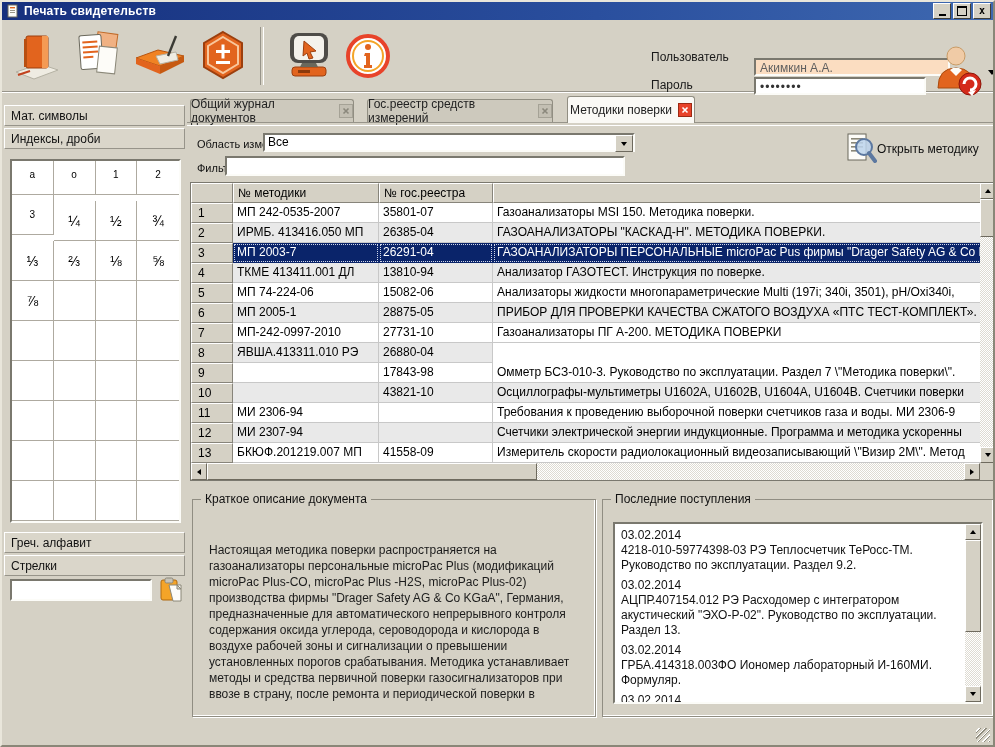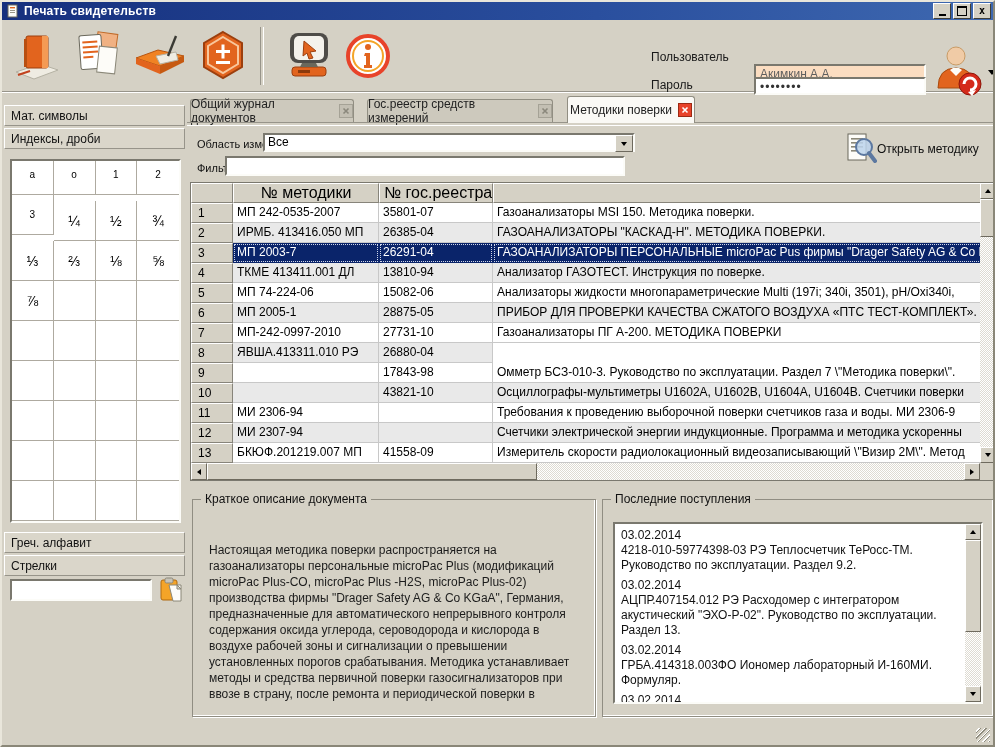--- a/index.html
+++ b/index.html
@@ -21,21 +21,21 @@
   
   .toolbar{position:absolute;left:0;top:18px;width:100%;height:72px;
     border-bottom:1px solid #fff;box-shadow:0 -1px 0 #97948a inset;
     display:flex;align-items:center;}
   .tool-ic{margin-left:12px;flex:none;}
   .tb-sep{width:2px;height:58px;margin:0 6px 0 14px;border-left:1px solid #97948a;border-right:1px solid #fff;}
   .auth{position:absolute;right:12px;top:24px;width:360px;height:60px;font-size:12px;}
   .auth-label{position:absolute;color:#1a1a1a;}
   .field{position:absolute;height:18px;border:2px solid;border-color:#7a786e #fcfcf8 #fcfcf8 #7a786e;
     font-size:12px;line-height:16px;padding:0 4px;box-sizing:border-box;}
-  .user-field{left:133px;top:20px;width:172px;background:#fbddc1;color:#5f5f5f;}
+  .user-field{left:133px;top:14px;width:196px;background:#fbddc1;color:#5f5f5f;}
   .pass-field{left:133px;top:33px;width:172px;background:#fff;color:#333;letter-spacing:1px;}
   .avatar-wrap{position:absolute;right:-3px;top:0px;width:52px;height:56px;}
   .menu-arrow{position:absolute;right:-12px;top:26px;width:0;height:0;
     border-left:4px solid transparent;border-right:4px solid transparent;border-top:5px solid #000;}
   
   .sidebar{position:absolute;left:0;top:90px;width:185px;height:657px;}
   .side-bar-h{position:absolute;left:2px;width:181px;height:21px;background:#dad6ca;
     border:1px solid;border-color:#fff #97948a #97948a #fff;
     font-size:12px;line-height:20px;padding-left:6px;box-sizing:border-box;color:#111;}
   .grid-panel{position:absolute;left:8px;top:67px;width:171px;height:364px;background:#fff;
@@ -75,21 +75,21 @@
     border:2px solid;border-color:#7a786e #fcfcf8 #fcfcf8 #7a786e;box-sizing:border-box;font-size:12px;padding:0 3px;}
   .open-btn{position:absolute;left:652px;top:38px;height:38px;display:flex;align-items:center;gap:0;
     background:transparent;border:none;font-size:12px;color:#111;cursor:pointer;font-family:inherit;}
   
   .tbl{position:absolute;left:3px;top:90px;width:807px;height:299px;background:#fff;
     border:1px solid #7a786e;box-sizing:border-box;overflow:hidden;}
   .trow{display:flex;height:20px;box-sizing:border-box;}
   .tcell{box-sizing:border-box;font-size:12px;line-height:19px;white-space:nowrap;overflow:hidden;
     border-right:1px solid #c8c8c8;border-bottom:1px solid #c8c8c8;padding:0 4px;color:#000;}
   .hcell{background:#d5d1c5;border:1px solid;border-color:#fff #87847a #87847a #fff;
-    text-align:center;font-size:16px;line-height:18px;}
+    text-align:left;font-size:12px;line-height:18px;}
   .c-num{width:42px;flex:none;}
   .c-method{width:146px;flex:none;}
   .c-reg{width:114px;flex:none;}
   .c-desc{flex:1;min-width:0;border-right:none;}
   .numcell{background:#d5d1c5;border:1px solid;border-color:#fff #87847a #87847a #fff;
     font-size:12px;line-height:18px;padding-left:6px;}
   .trow.even .tcell:not(.numcell){background:#e9e9e9;}
   .trow.selected .tcell:not(.numcell){background:#0a246a;color:#fff;border-color:#0a246a;outline:1px dotted #cfd6ea;outline-offset:-2px;}
   .vscroll{position:absolute;right:0;top:0;width:16px;bottom:17px;background:repeating-conic-gradient(#fff 0 25%,#dedbd2 0 50%) 0 0/2px 2px;}
   .hscroll{position:absolute;left:0;right:16px;bottom:0;height:17px;background:repeating-conic-gradient(#fff 0 25%,#dedbd2 0 50%) 0 0/2px 2px;}

